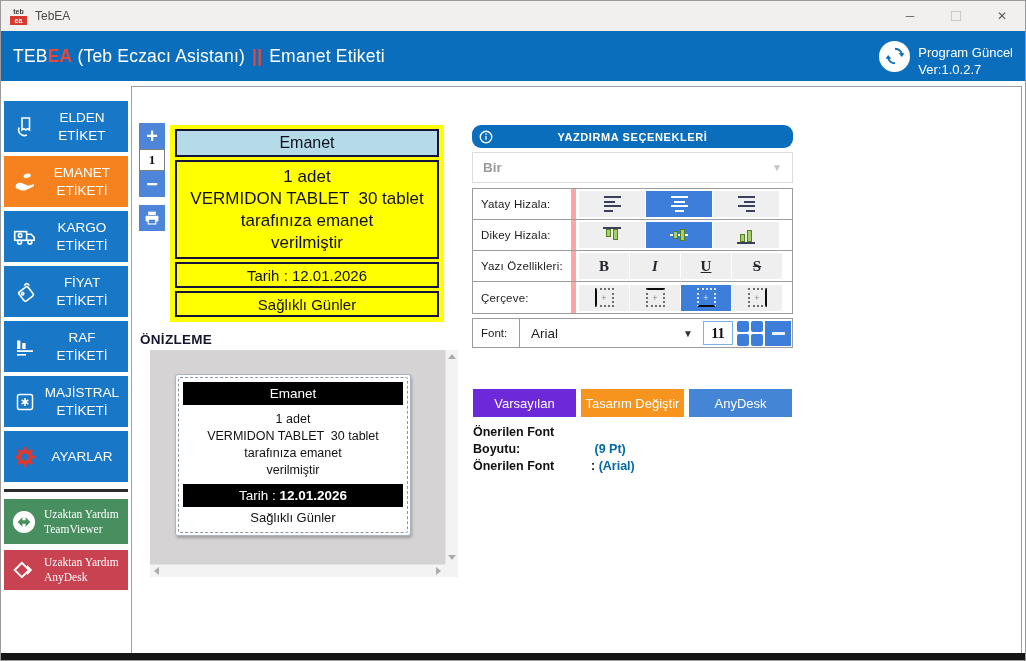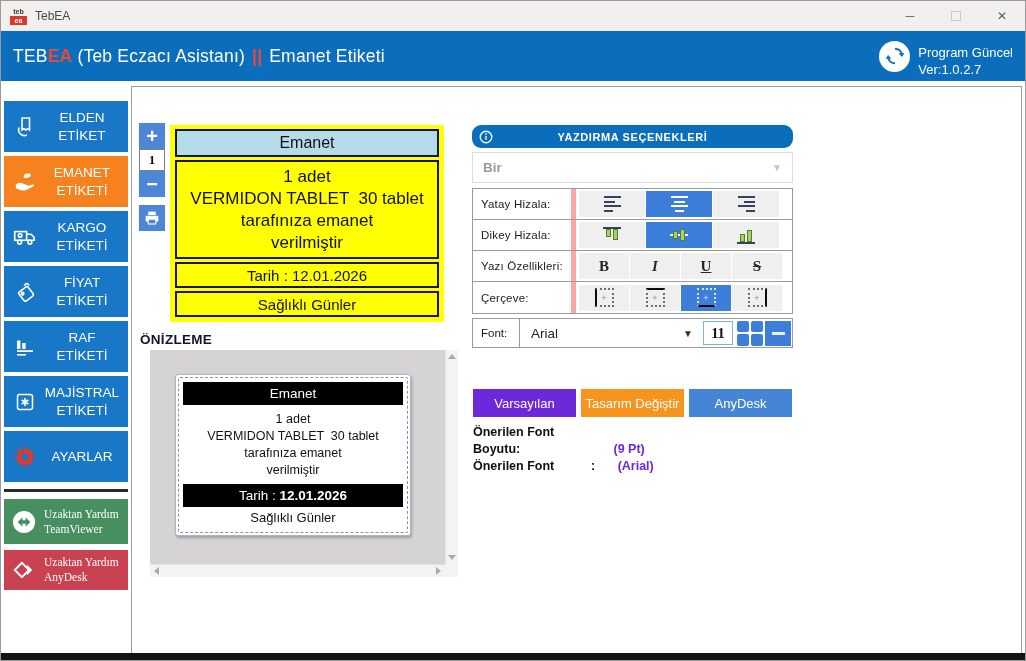--- a/index.html
+++ b/index.html
@@ -139,21 +139,21 @@
   .minus-btn i { width:13px; height:3px; background:#E9F0FA; display:block; }
 
   .action-row { position:absolute; left:341px; top:302px; width:319px; display:flex; gap:5px; }
   .act { flex:1; height:28px; color:#fff; font-size:13px; display:flex; align-items:center; justify-content:center; cursor:pointer; }
   .act.default { background:#6d28d9; }
   .act.design { background:#F7941E; }
   .act.save { background:#4585D6; }
 
   .recommend { position:absolute; left:341px; top:337px; font-size:12.5px; font-weight:bold; color:#101010; line-height:17px; }
   .rec-row .rlab { display:inline-block; width:118px; }
-  .rec-row .rval { color:#6d28d9;margin-left:19px; }
+  .rec-row .rval { color:#0369a1; }
 
   .info-icon { display:inline-flex; flex:none; }
 </style>
 </head>
 <body>
 
 <div class="window">
 
   <div class="titlebar">
     <div class="app-logo">

